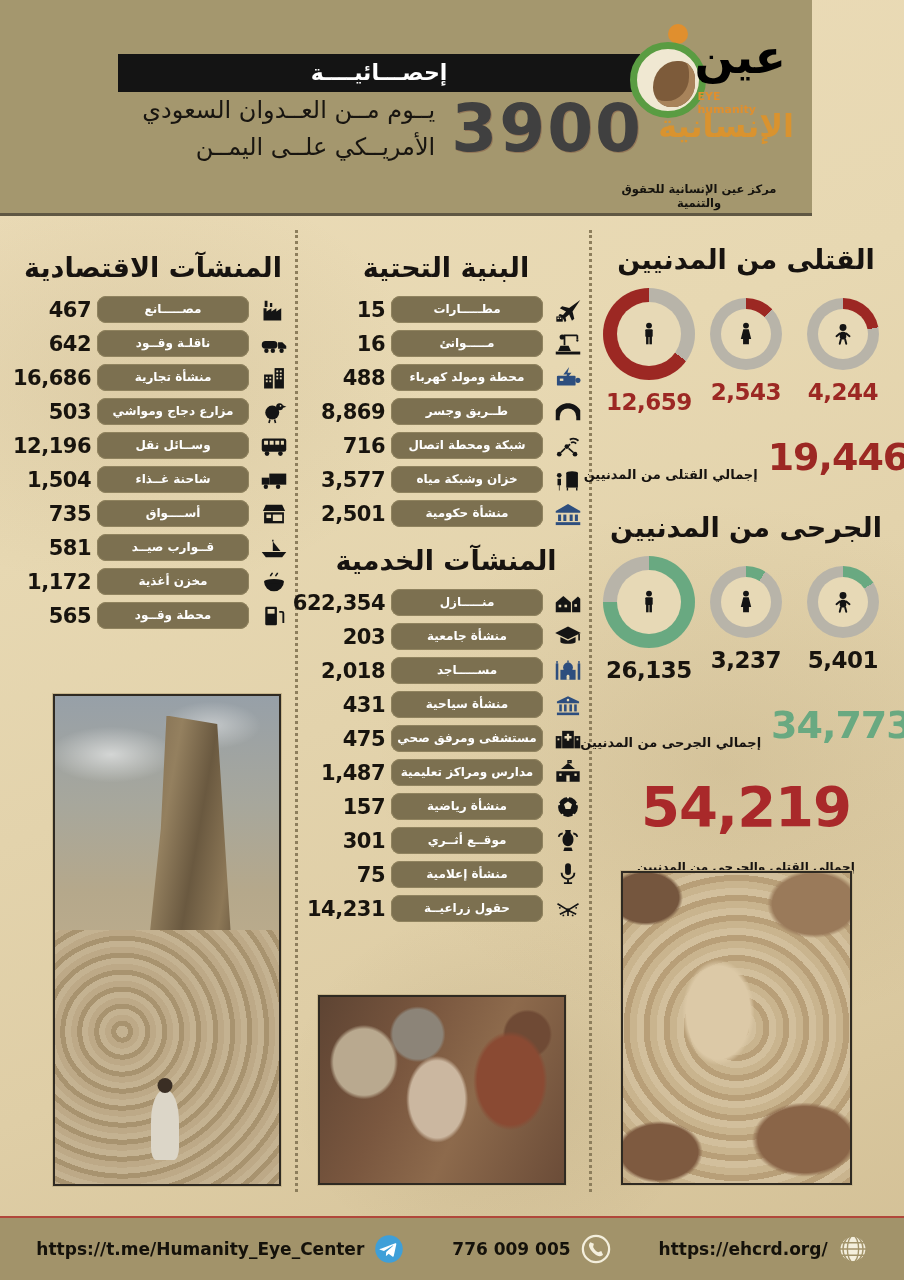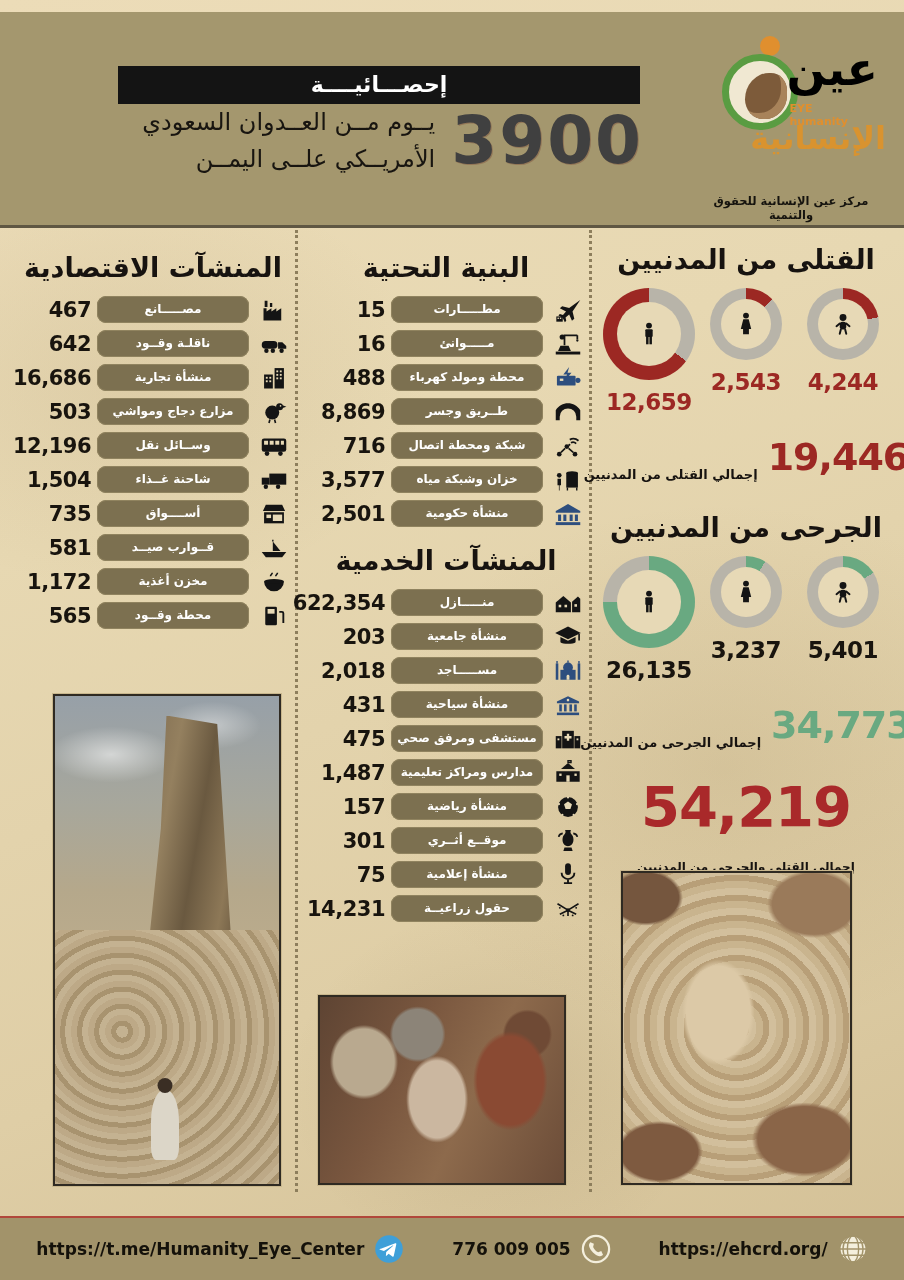--- a/index.html
+++ b/index.html
@@ -4,21 +4,21 @@
 <style>
   html,body{margin:0;padding:0;background:#777;}
   *{box-sizing:border-box;font-family:"DejaVu Sans","Liberation Sans",sans-serif;}
   .page{position:relative;width:904px;height:1280px;margin:0 auto;overflow:hidden;
     background:
       radial-gradient(420px 300px at 15% 30%,rgba(125,100,55,.10),transparent 70%),
       radial-gradient(500px 380px at 80% 60%,rgba(125,100,55,.12),transparent 70%),
       radial-gradient(300px 260px at 55% 85%,rgba(90,70,40,.10),transparent 70%),
       linear-gradient(160deg,#ecdcb8 0%,#e7d8b2 35%,#dfcea6 70%,#d3c096 100%);}
   
-  .header{position:absolute;left:0;top:12px;width:904px;height:216px;background:#a4976e;border-bottom:3px solid #5f5743;}
+  .header{position:absolute;left:0;top:0;width:812px;height:216px;background:#a4976e;border-bottom:3px solid #5f5743;}
   .badge{position:absolute;left:118px;top:54px;width:522px;height:38px;background:#141414;color:#fff;
     font-size:22px;font-weight:bold;text-align:center;line-height:38px;letter-spacing:1px;}
   .title-wrap{position:absolute;left:105px;top:92px;width:538px;direction:rtl;display:flex;align-items:center;gap:16px;}
   .days-number{font-size:66px;font-weight:bold;color:#404040;letter-spacing:2px;line-height:1;text-shadow:1px 1px 0 rgba(90,20,20,.25);}
   .title-lines{display:flex;flex-direction:column;text-align:right;}
   .title-line{font-size:24px;font-weight:normal;color:#181510;line-height:1.55;}
   .logo{position:absolute;right:18px;top:32px;width:190px;text-align:center;}
   .logo-art{position:relative;height:146px;}
   .eye-ring{position:absolute;left:26px;top:10px;width:76px;height:76px;border-radius:50%;border:7px solid #5a9c42;background:#f0e8d2;}
   .eye-pupil{position:absolute;left:16px;top:12px;width:42px;height:46px;border-radius:60% 40% 55% 45%;background:#7d5b3a;box-shadow:inset -6px -6px 0 #a8835a;}
@@ -34,21 +34,21 @@
   .col-title{font-size:27px;font-weight:bold;color:#171310;text-align:center;margin:0 0 13px 0;}
   .stat-rows{direction:rtl;}
   .stat-row{display:flex;align-items:center;height:27px;margin-bottom:7px;gap:6px;}
   .row-icon{width:37px;flex:none;display:flex;justify-content:center;align-items:center;color:#141414;}
   .row-icon svg{width:28px;height:28px;}
   .row-pill{flex:none;width:152px;height:27px;background:#7c7050;border-radius:9px;color:#fff;
     font-size:12px;font-weight:bold;text-align:center;line-height:27px;box-shadow:inset 0 0 0 1px #90835f;white-space:nowrap;overflow:hidden;}
   .row-value{flex:1;direction:ltr;text-align:right;font-size:21px;font-weight:bold;color:#18140e;letter-spacing:-.5px;padding-left:2px;}
   
   #col-right{left:600px;top:244px;width:292px;}
-  .donut-row{display:flex;justify-content:space-between;align-items:flex-start;padding:0 2px;margin-top:6px;}
+  .donut-row{display:flex;justify-content:space-between;align-items:center;padding:0 2px;margin-top:6px;}
   .donut-cell{display:flex;flex-direction:column;align-items:center;width:94px;}
   .donut{position:relative;width:72px;height:72px;border-radius:50%;}
   .donut.big{width:92px;height:92px;}
   .donut-hole{position:absolute;inset:11px;border-radius:50%;background:#e7d9b6;display:flex;align-items:center;justify-content:center;}
   .donut.big .donut-hole{inset:14px;}
   .donut-hole svg{width:26px;height:26px;color:#141414;}
   .donut-value{margin-top:9px;font-size:23px;font-weight:bold;letter-spacing:-.5px;direction:ltr;}
   .deaths .donut-value{color:#9c2823;}
   .wounded .donut-value{color:#18140e;}
   .total-line{direction:rtl;display:flex;align-items:center;justify-content:center;gap:10px;margin-top:16px;}

